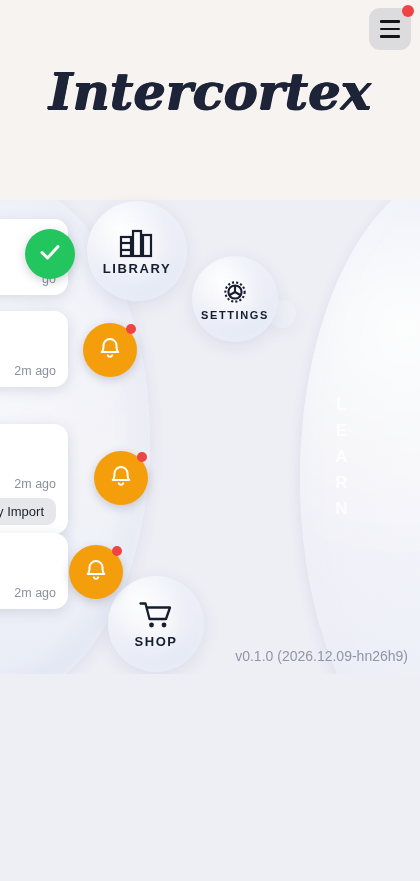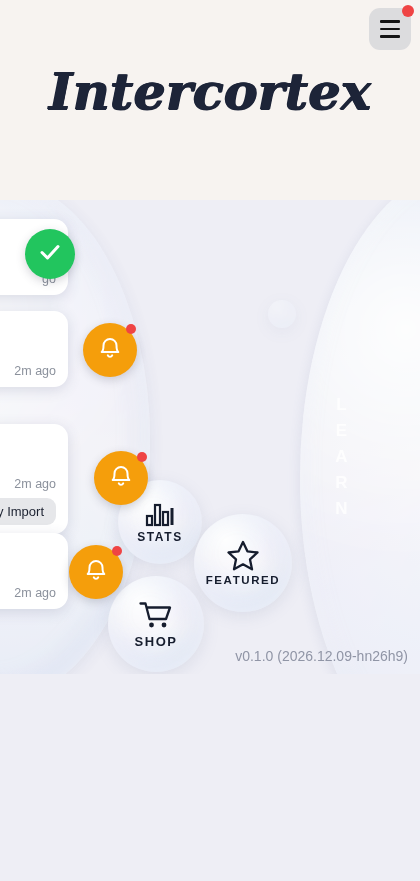--- a/index.html
+++ b/index.html
@@ -327,42 +327,47 @@
   <div class="header-band"></div>
   <div class="brand-title">Intercortex</div>
 
   <button class="menu-button">
     <span class="bar"></span>
     <span class="bar"></span>
     <span class="bar"></span>
     <span class="menu-dot"></span>
   </button>
 
-
-
-  <div class="nav-bubble irid nb-stats">
+  <div class="nav-bubble irid nb-library">
     <span class="nb-icon">
-      <svg width="30" height="26" viewBox="0 0 30 26" fill="none" stroke="#161d2e" stroke-width="2.2">
-        <rect x="2" y="15" width="5" height="9"></rect>
-        <rect x="10" y="4" width="5" height="20"></rect>
-        <rect x="18" y="11" width="5" height="13"></rect>
-        <rect x="25.5" y="7" width="3" height="17" fill="#161d2e" stroke="none"></rect>
-      </svg>
-    </span>
-    <span class="nb-label">STATS</span>
-  </div>
-
-  <div class="nav-bubble irid nb-featured">
+      <svg width="36" height="30" viewBox="0 0 36 30" fill="none" stroke="#161d2e" stroke-width="2.2">
+        <rect x="2" y="9" width="10" height="19"></rect>
+        <line x1="2" y1="15" x2="12" y2="15"></line>
+        <line x1="2" y1="22" x2="12" y2="22"></line>
+        <rect x="14" y="3" width="8" height="25"></rect>
+        <rect x="24" y="7" width="8" height="21"></rect>
+      </svg>
+    </span>
+    <span class="nb-label">LIBRARY</span>
+  </div>
+
+  <div class="nav-bubble irid nb-settings">
     <span class="nb-icon">
-      <svg width="34" height="32" viewBox="0 0 34 32" fill="none" stroke="#161d2e" stroke-width="2.3" stroke-linejoin="round">
-        <polygon points="17,3 21.4,12.3 31.5,13.5 24,20.4 26,30.3 17,25.3 8,30.3 10,20.4 2.5,13.5 12.6,12.3"></polygon>
-      </svg>
-    </span>
-    <span class="nb-label">FEATURED</span>
-  </div>
+      <svg width="28" height="28" viewBox="0 0 32 32" fill="none" stroke="#161d2e" stroke-width="2.4">
+        <circle cx="16" cy="16" r="11" stroke-dasharray="2.4 2.4"></circle>
+        <circle cx="16" cy="16" r="7.5"></circle>
+        <line x1="16" y1="8.5" x2="16" y2="16"></line>
+        <line x1="16" y1="16" x2="22.5" y2="19.7"></line>
+        <line x1="16" y1="16" x2="9.5" y2="19.7"></line>
+      </svg>
+    </span>
+    <span class="nb-label">SETTINGS</span>
+  </div>
+
+
 
   <div class="nav-bubble irid nb-shop">
     <span class="nb-icon">
       <svg width="34" height="30" viewBox="0 0 34 30" fill="none" stroke="#161d2e" stroke-width="2.3" stroke-linejoin="round" stroke-linecap="round">
         <polyline points="1.5,2.5 6.5,2.5 10.5,18 27,18 31,6.5 8.2,6.5"></polyline>
         <circle cx="12.5" cy="24" r="2.4" fill="#161d2e" stroke="none"></circle>
         <circle cx="25" cy="24" r="2.4" fill="#161d2e" stroke="none"></circle>
       </svg>
     </span>
     <span class="nb-label">SHOP</span>

